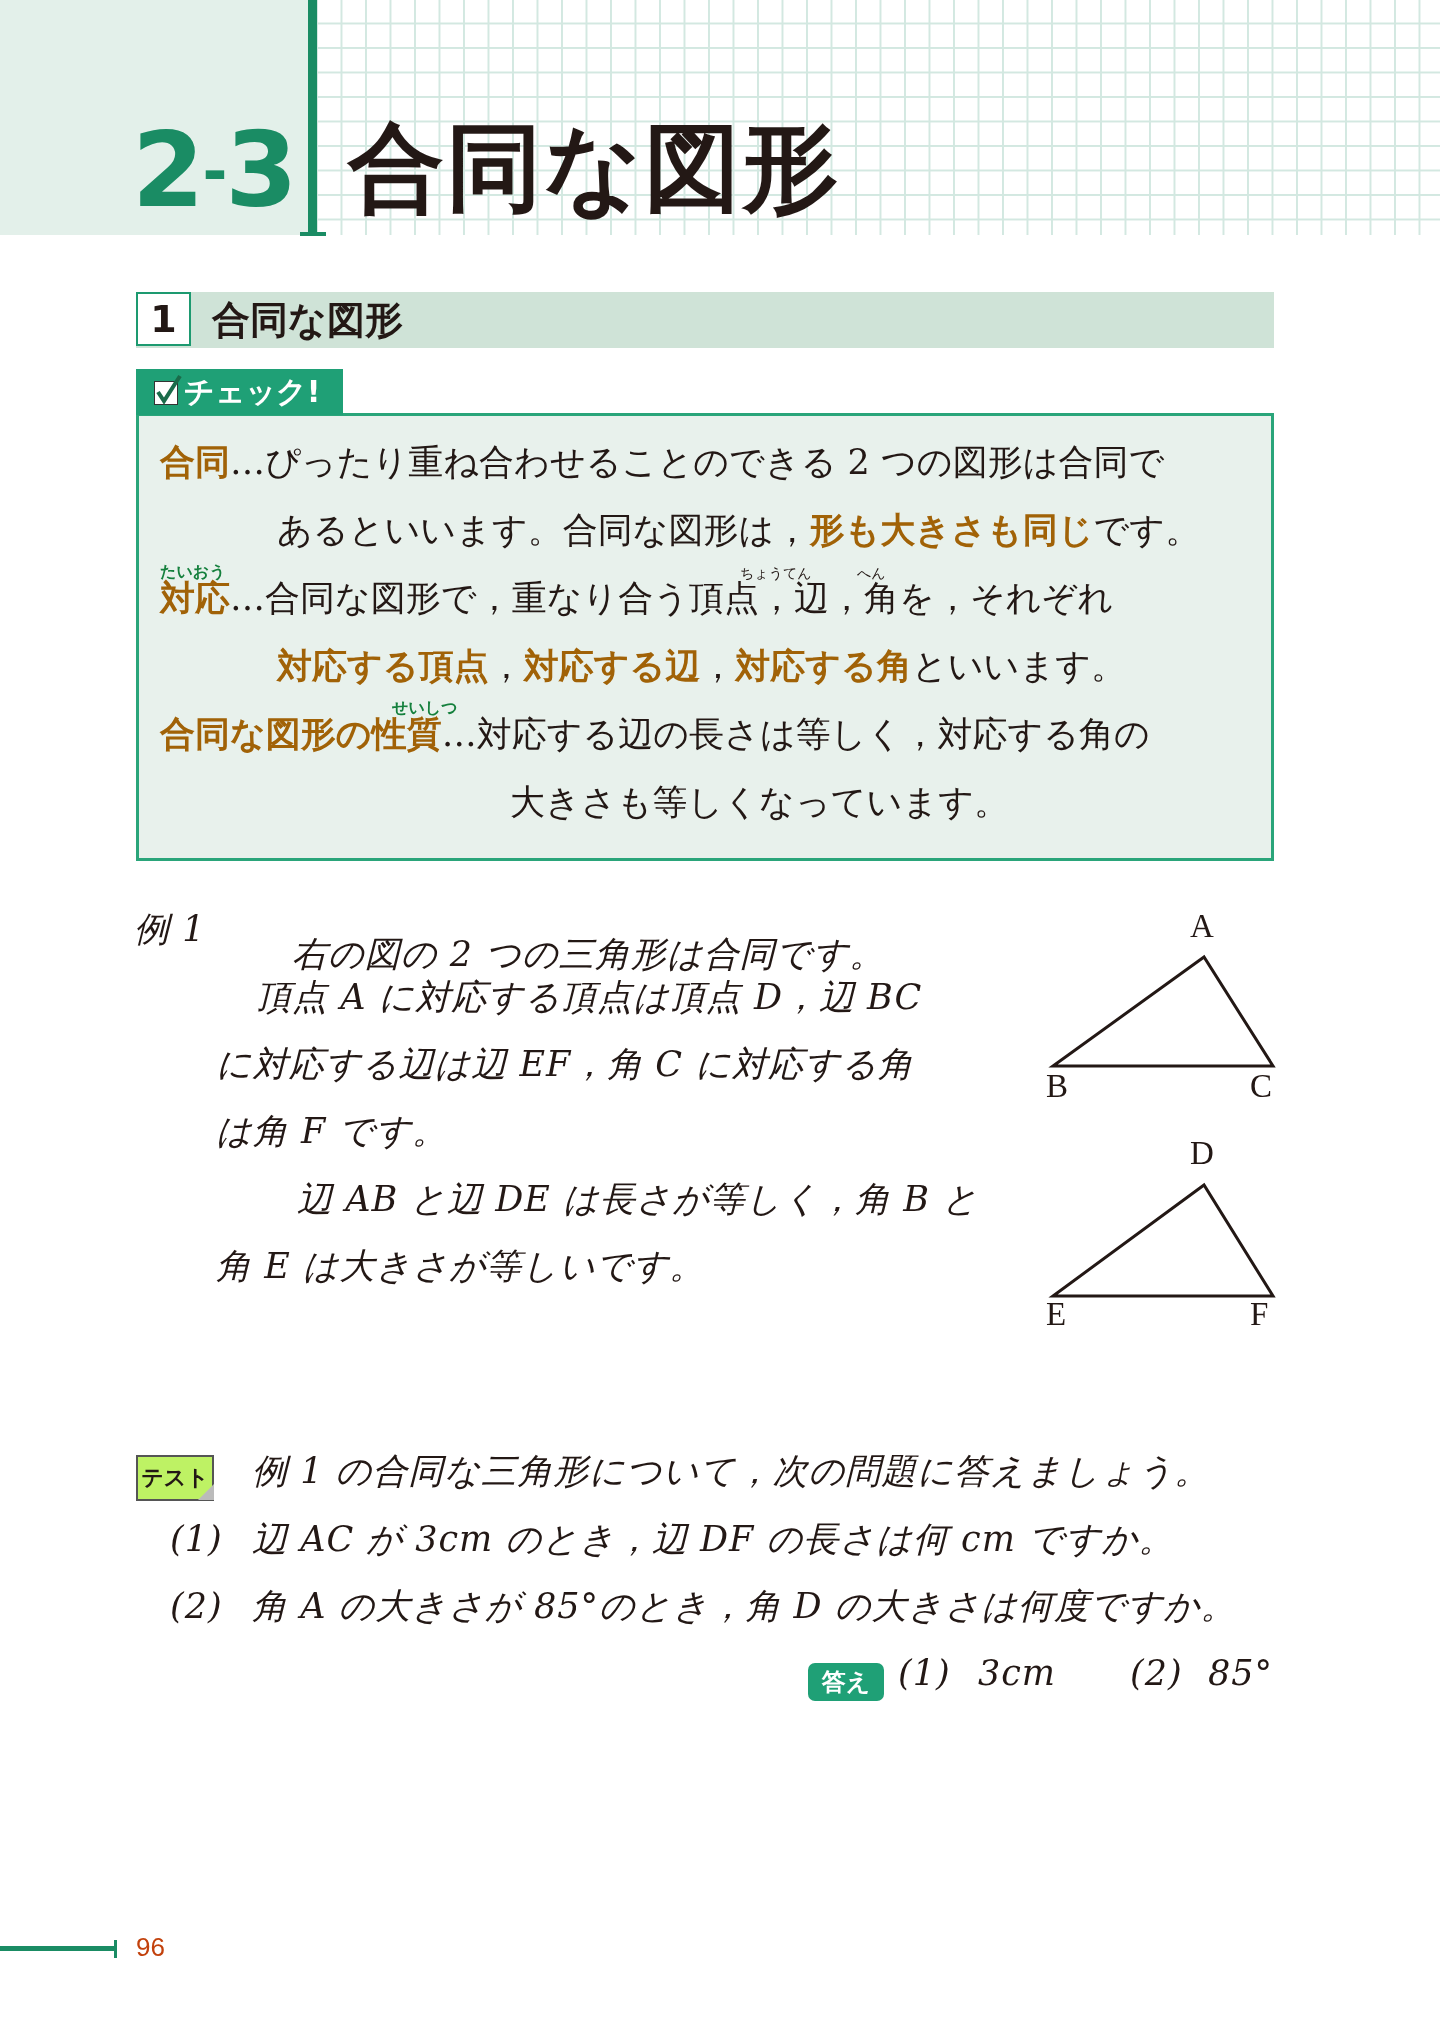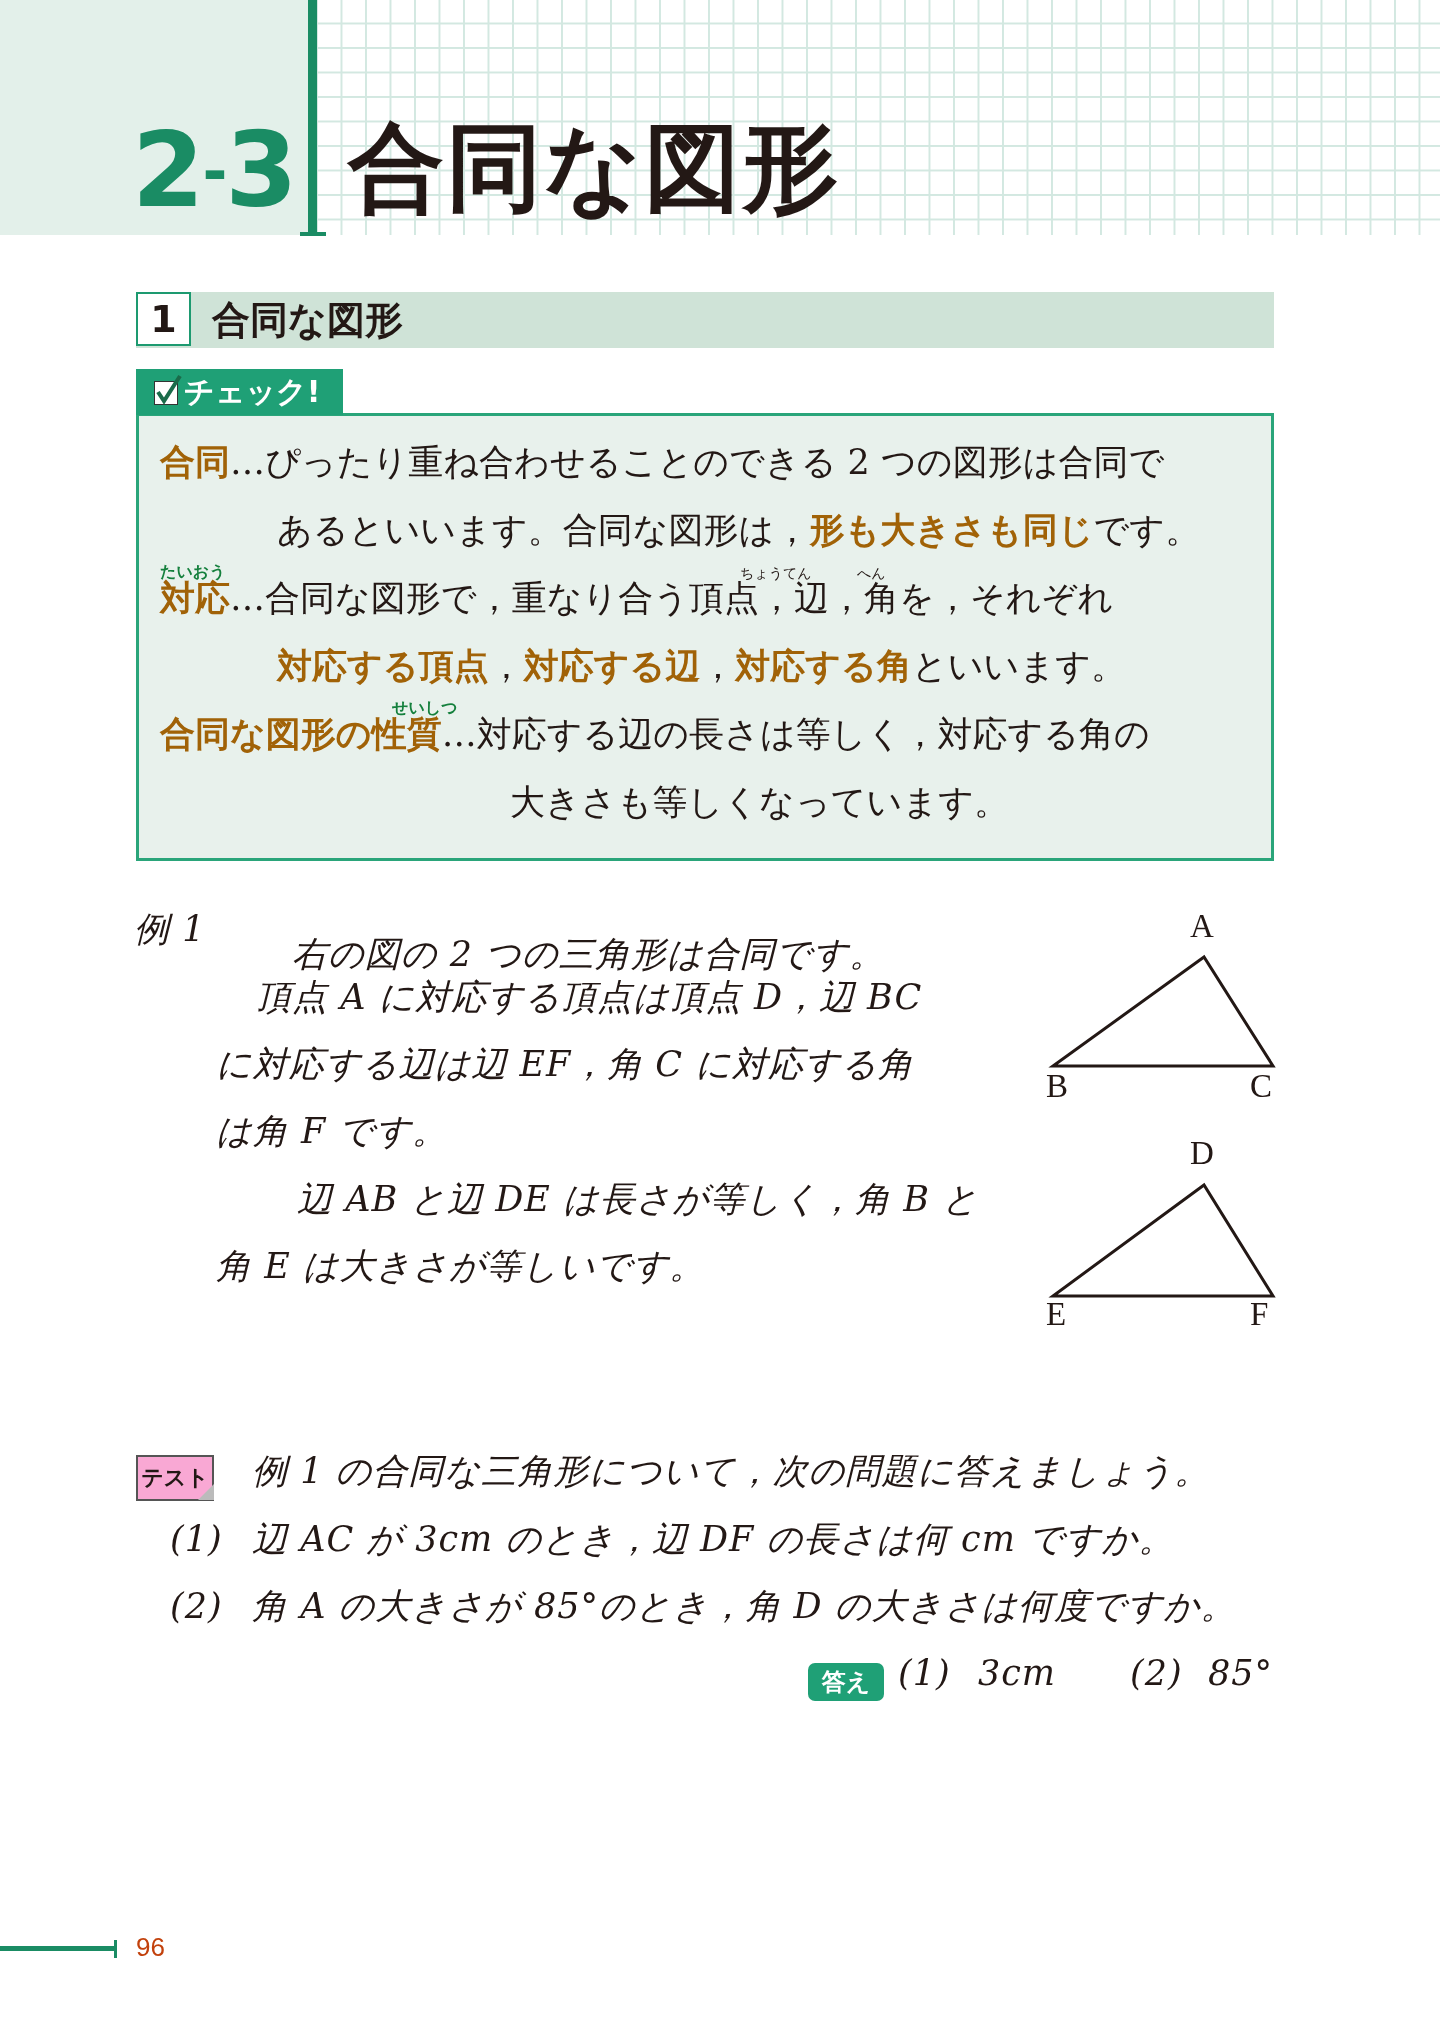--- a/index.html
+++ b/index.html
@@ -35,21 +35,21 @@
   .check-box { left:136px; top:413px; width:1138px; height:448px; background:#e8f1ec; border:3px solid #2aa57a; box-sizing:border-box; }
   .line { position:absolute; font-size:35px; white-space:nowrap; line-height:1.2; }
   .g { color:#a16207; font-family:"DejaVu Sans","Liberation Sans",sans-serif; font-weight:bold; }
   .ruby { position:absolute; font-size:16px; white-space:nowrap; line-height:1; }
   .ruby.gr { color:#15803d; font-family:"DejaVu Sans",sans-serif; font-weight:bold; }
   .ruby.bk { color:#231815; }
   
   .ex { font-size:35px; white-space:nowrap; position:absolute; line-height:1.2; letter-spacing:1px;font-style:italic; }
   .tri-label { position:absolute; font-size:33px; font-family:"Liberation Serif","DejaVu Serif",serif; }
   
-  .test-tag { left:136px; top:1455px; width:78px; height:46px; border:2px solid #555; box-sizing:border-box; background:#f9a8d4;
+  .test-tag { left:136px; top:1455px; width:78px; height:46px; border:2px solid #555; box-sizing:border-box; background:#bef264;
      font-family:"DejaVu Sans",sans-serif; font-weight:bold; font-size:22px; text-align:center; line-height:42px; }
   .test-fold { left:198px; top:1484px; width:0; height:0; border-left:16px solid transparent; border-bottom:16px solid #bbb; }
   .ans-tag { left:808px; top:1663px; width:76px; height:38px; background:#1fa076; border-radius:7px; color:#fff;
      font-family:"DejaVu Sans",sans-serif; font-weight:bold; font-size:24px; text-align:center; line-height:38px; }
   .footer-line { left:0; top:1946px; width:116px; height:5px; background:#1a8c64; }
   .footer-tick { left:114px; top:1940px; width:3px; height:18px; background:#1a8c64; }
   .page-num { left:136px; top:1932px; font-family:"Liberation Sans","DejaVu Sans",sans-serif; font-size:26px; color:#c2410c; }
 </style>
 </head>
 <body>

